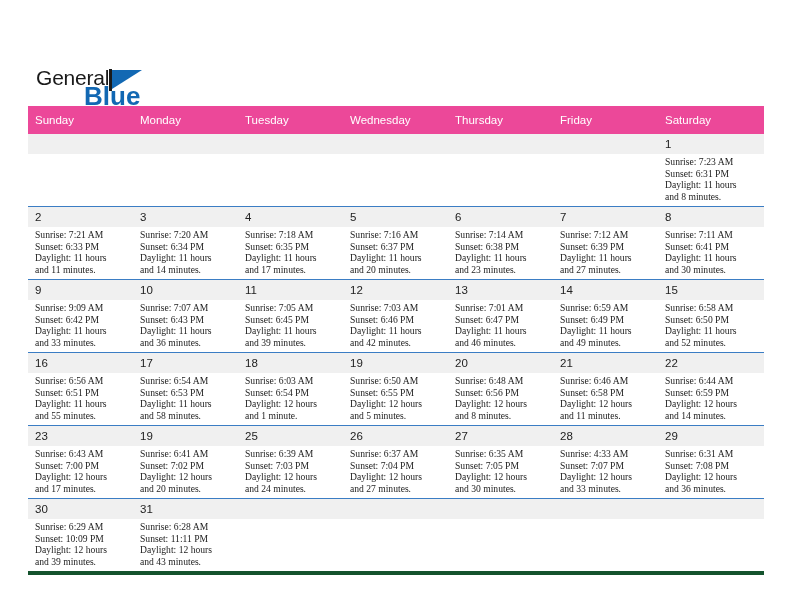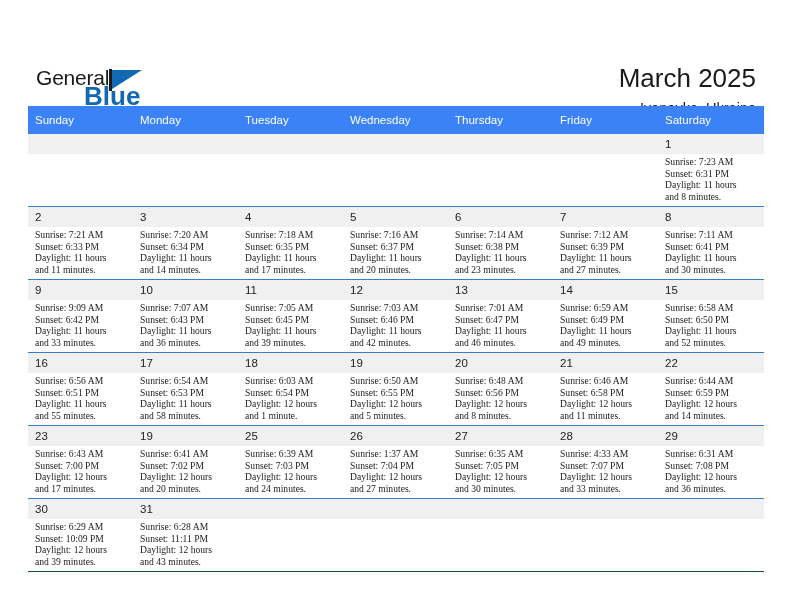--- a/index.html
+++ b/index.html
@@ -99,40 +99,40 @@
   .calendar {
     position: absolute;
     left: 28px;
     top: 106px;
     width: 736px;
     border-collapse: collapse;
     table-layout: fixed;
   }
 
   .calendar th {
-    background: #3b82f6;
+    background: #ec4899;
     color: #ffffff;
     font-size: 11.5px;
     font-weight: normal;
     text-align: left;
     padding: 5px 0 5px 7px;
     height: 18px;
     border: none;
   }
 
   .calendar td {
     vertical-align: top;
     padding: 0;
     border: none;
     border-bottom: 1px solid #3b7dc4;
     height: 72px;
     background: #ffffff;
   }
   .calendar tr.week-row:last-child td {
-    border-bottom: 1px solid #14532d;
+    border-bottom: 4px solid #14532d;
   }
 
   .cell-inner {
     position: relative;
     height: 72px;
     box-sizing: border-box;
   }
 
   .daynum {
     display: block;
@@ -172,24 +172,20 @@
 
   <div class="header">
 
     <div class="logo">
       <span class="logo-general">General</span>
       <span class="logo-flag-pole"></span>
       <span class="logo-flag"></span>
       <span class="logo-blue">Blue</span>
     </div>
 
-    <div class="title-block">
-      <div class="cal-title">March 2025</div>
-      <div class="cal-subtitle">Ivanovka, Ukraine</div>
-    </div>
 
   </div>
 
   <table class="calendar">
     <colgroup>
       <col style="width:105px">
         <col style="width:105px">
         <col style="width:105px">
       <col style="width:105px">
         <col style="width:105px">
@@ -519,21 +515,21 @@
                 <div>Sunset: 7:03 PM</div>
                 <div>Daylight: 12 hours</div>
                 <div>and 24 minutes.</div>
               </div>
             </div>
           </td>
           <td>
             <div class="cell-inner">
               <span class="daynum">26</span>
               <div class="details">
-                <div>Sunrise: 1:37 AM</div>
+                <div>Sunrise: 6:37 AM</div>
                 <div>Sunset: 7:04 PM</div>
                 <div>Daylight: 12 hours</div>
                 <div>and 27 minutes.</div>
               </div>
             </div>
           </td>
           <td>
             <div class="cell-inner">
               <span class="daynum">27</span>
               <div class="details">

